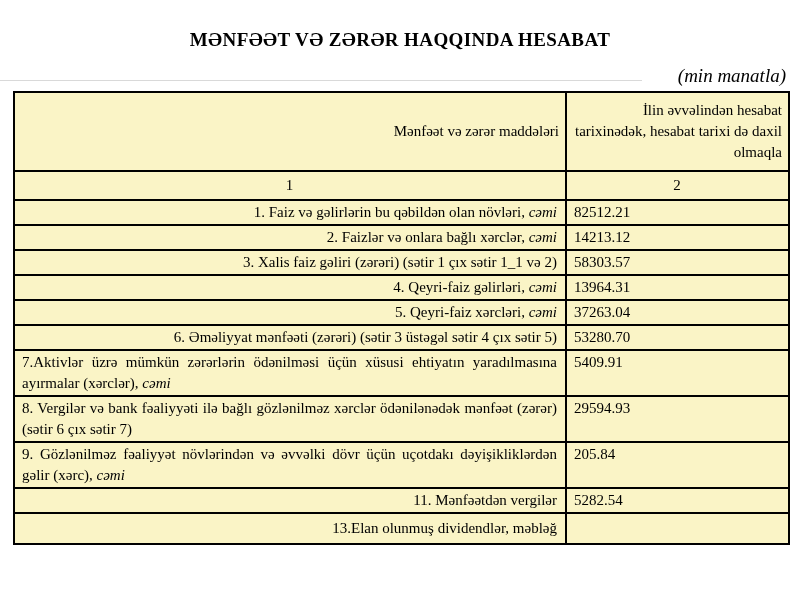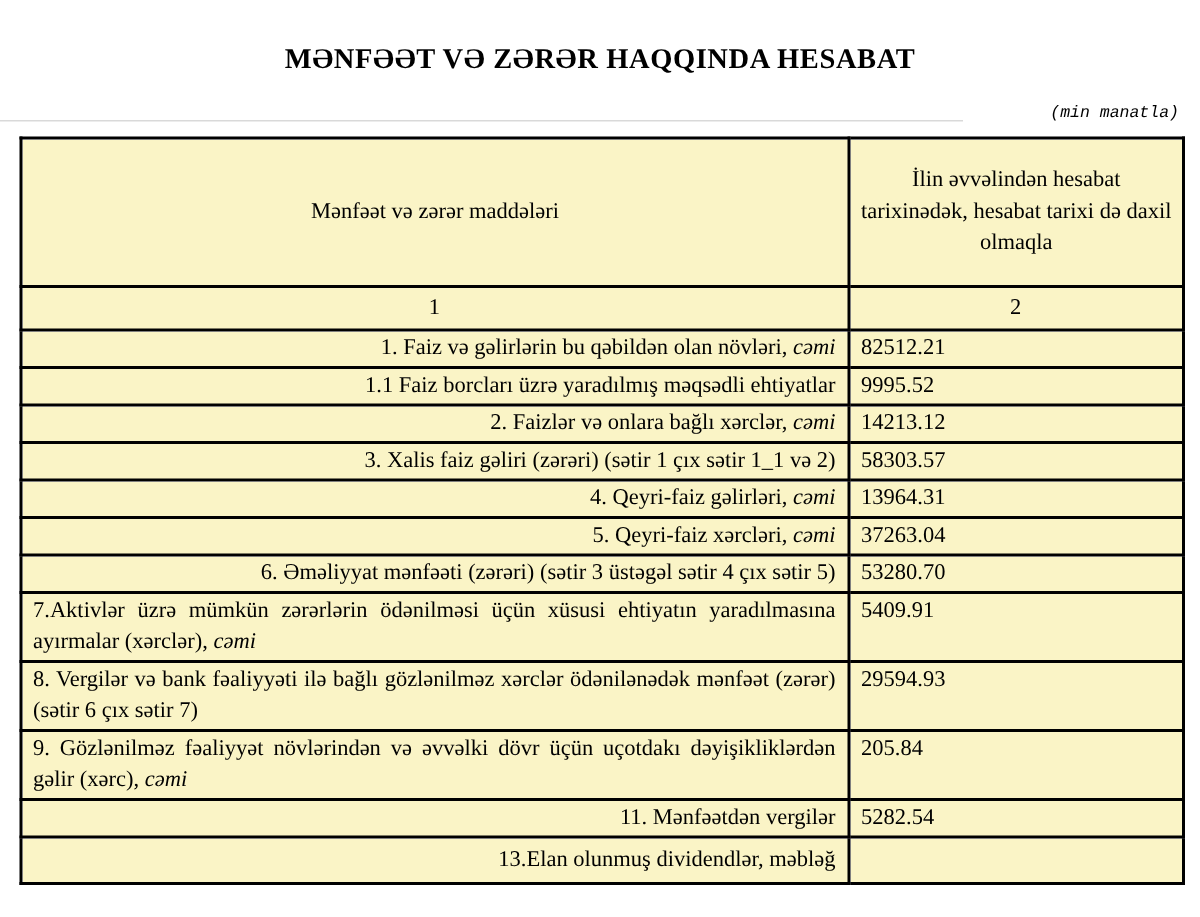--- a/index.html
+++ b/index.html
@@ -37,23 +37,22 @@
     left: 0;
     width: 642px;
     height: 1px;
     background: #d9d9d9;
   }
   .unit-note {
     position: absolute;
     top: 66px;
     right: 14px;
     font-style: italic;
-    font-size: 11px;
+    font-size: 19px;
     line-height: 20px;
-    font-family: Liberation Mono, monospace;
   }
   table.report {
     position: absolute;
     top: 91px;
     left: 13px;
     width: 775px;
     border-collapse: collapse;
     table-layout: fixed;
     font-size: 15px;
   }
@@ -62,23 +61,23 @@
   table.report td {
     border: 2px solid #000000;
     background: var(--cell-fill, #FAF4C6);
     line-height: 21px;
     padding: 1px 8px 1px 7px;
     vertical-align: middle;
     overflow: hidden;
   }
   tr.head td {
     height: 63px;
-    text-align: center;
+    text-align: right;
     vertical-align: middle;
-    padding: 17px 6px;
+    padding: 7px 6px;
   }
   tr.nums td {
     height: 25px;
     text-align: center;
   }
   td.label {
     text-align: right;
     height: 21px;
     padding-right: 10px;
   }
@@ -120,24 +119,20 @@
       </tr>
       <tr class="nums">
         <td>1</td>
         <td>2</td>
       </tr>
     <tr>
           <td class="label">1. Faiz və gəlirlərin bu qəbildən olan növləri, <i>cəmi</i></td>
           <td class="value">82512.21</td>
         </tr>
         <tr>
-          <td class="label">1.1 Faiz borcları üzrə yaradılmış məqsədli ehtiyatlar</td>
-          <td class="value white">9995.52</td>
-        </tr>
-        <tr>
           <td class="label">2. Faizlər və onlara bağlı xərclər, <i>cəmi</i></td>
           <td class="value">14213.12</td>
         </tr>
         <tr>
           <td class="label">3. Xalis faiz gəliri (zərəri) (sətir 1 çıx sətir 1_1 və 2)</td>
           <td class="value">58303.57</td>
         </tr>
         <tr>
           <td class="label">4. Qeyri-faiz gəlirləri, <i>cəmi</i></td>
           <td class="value">13964.31</td>

